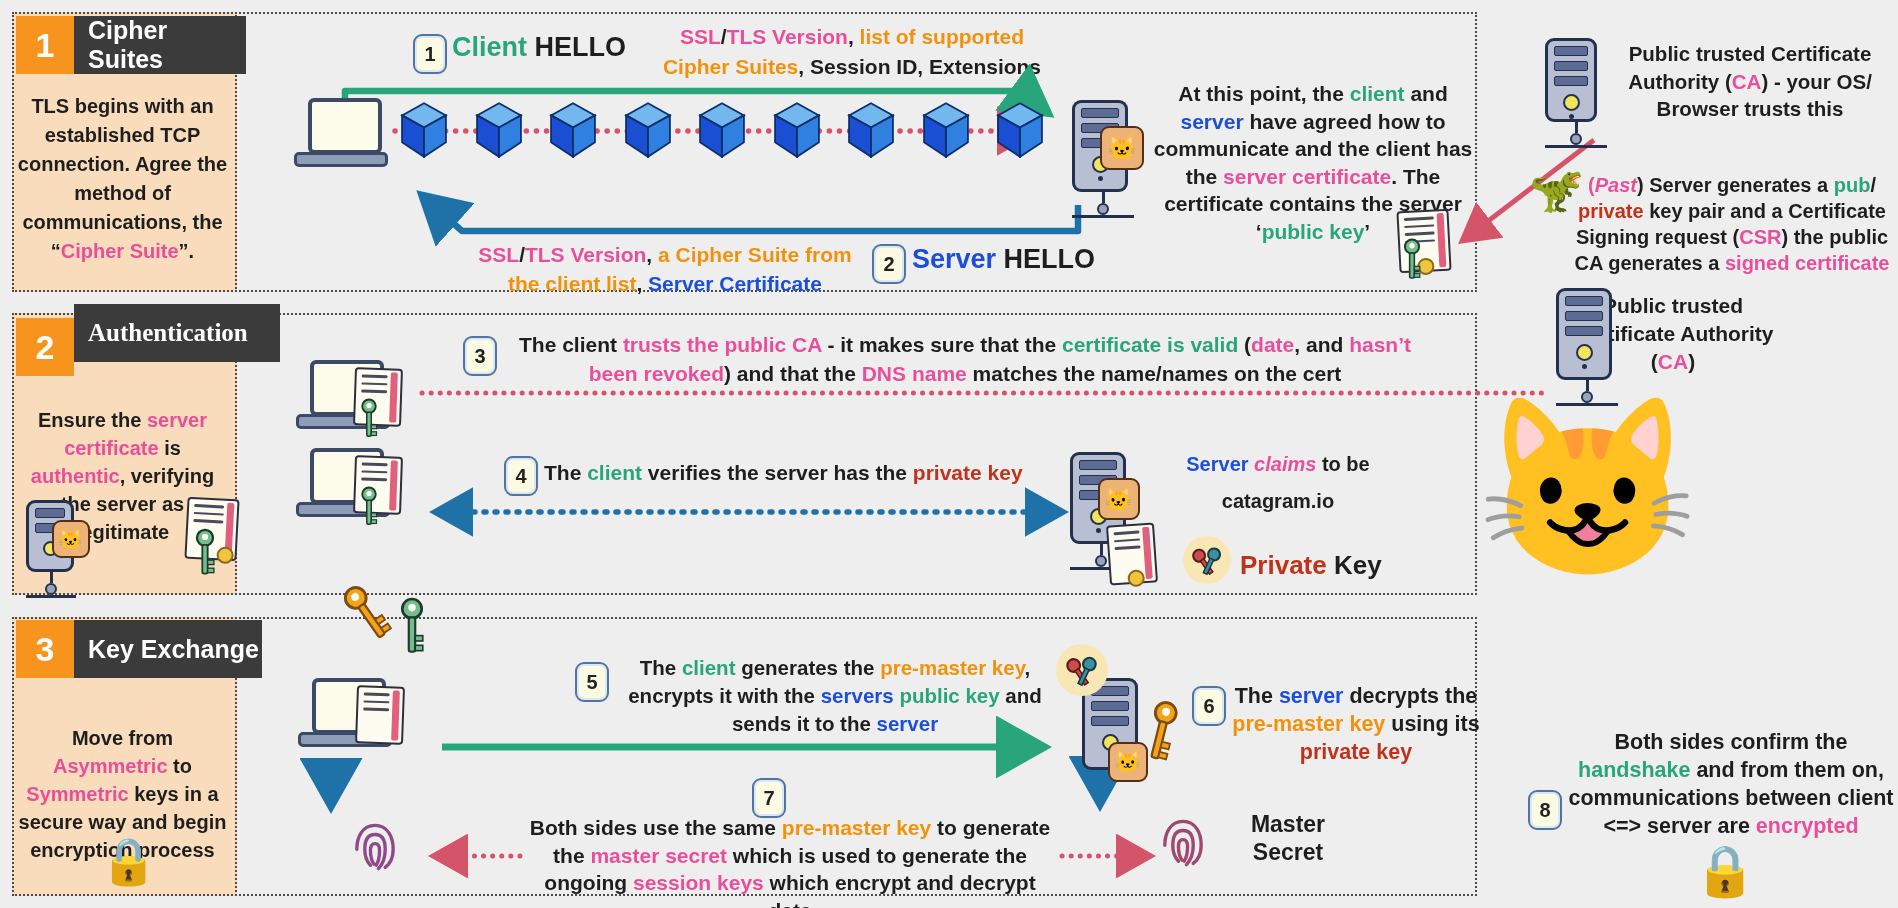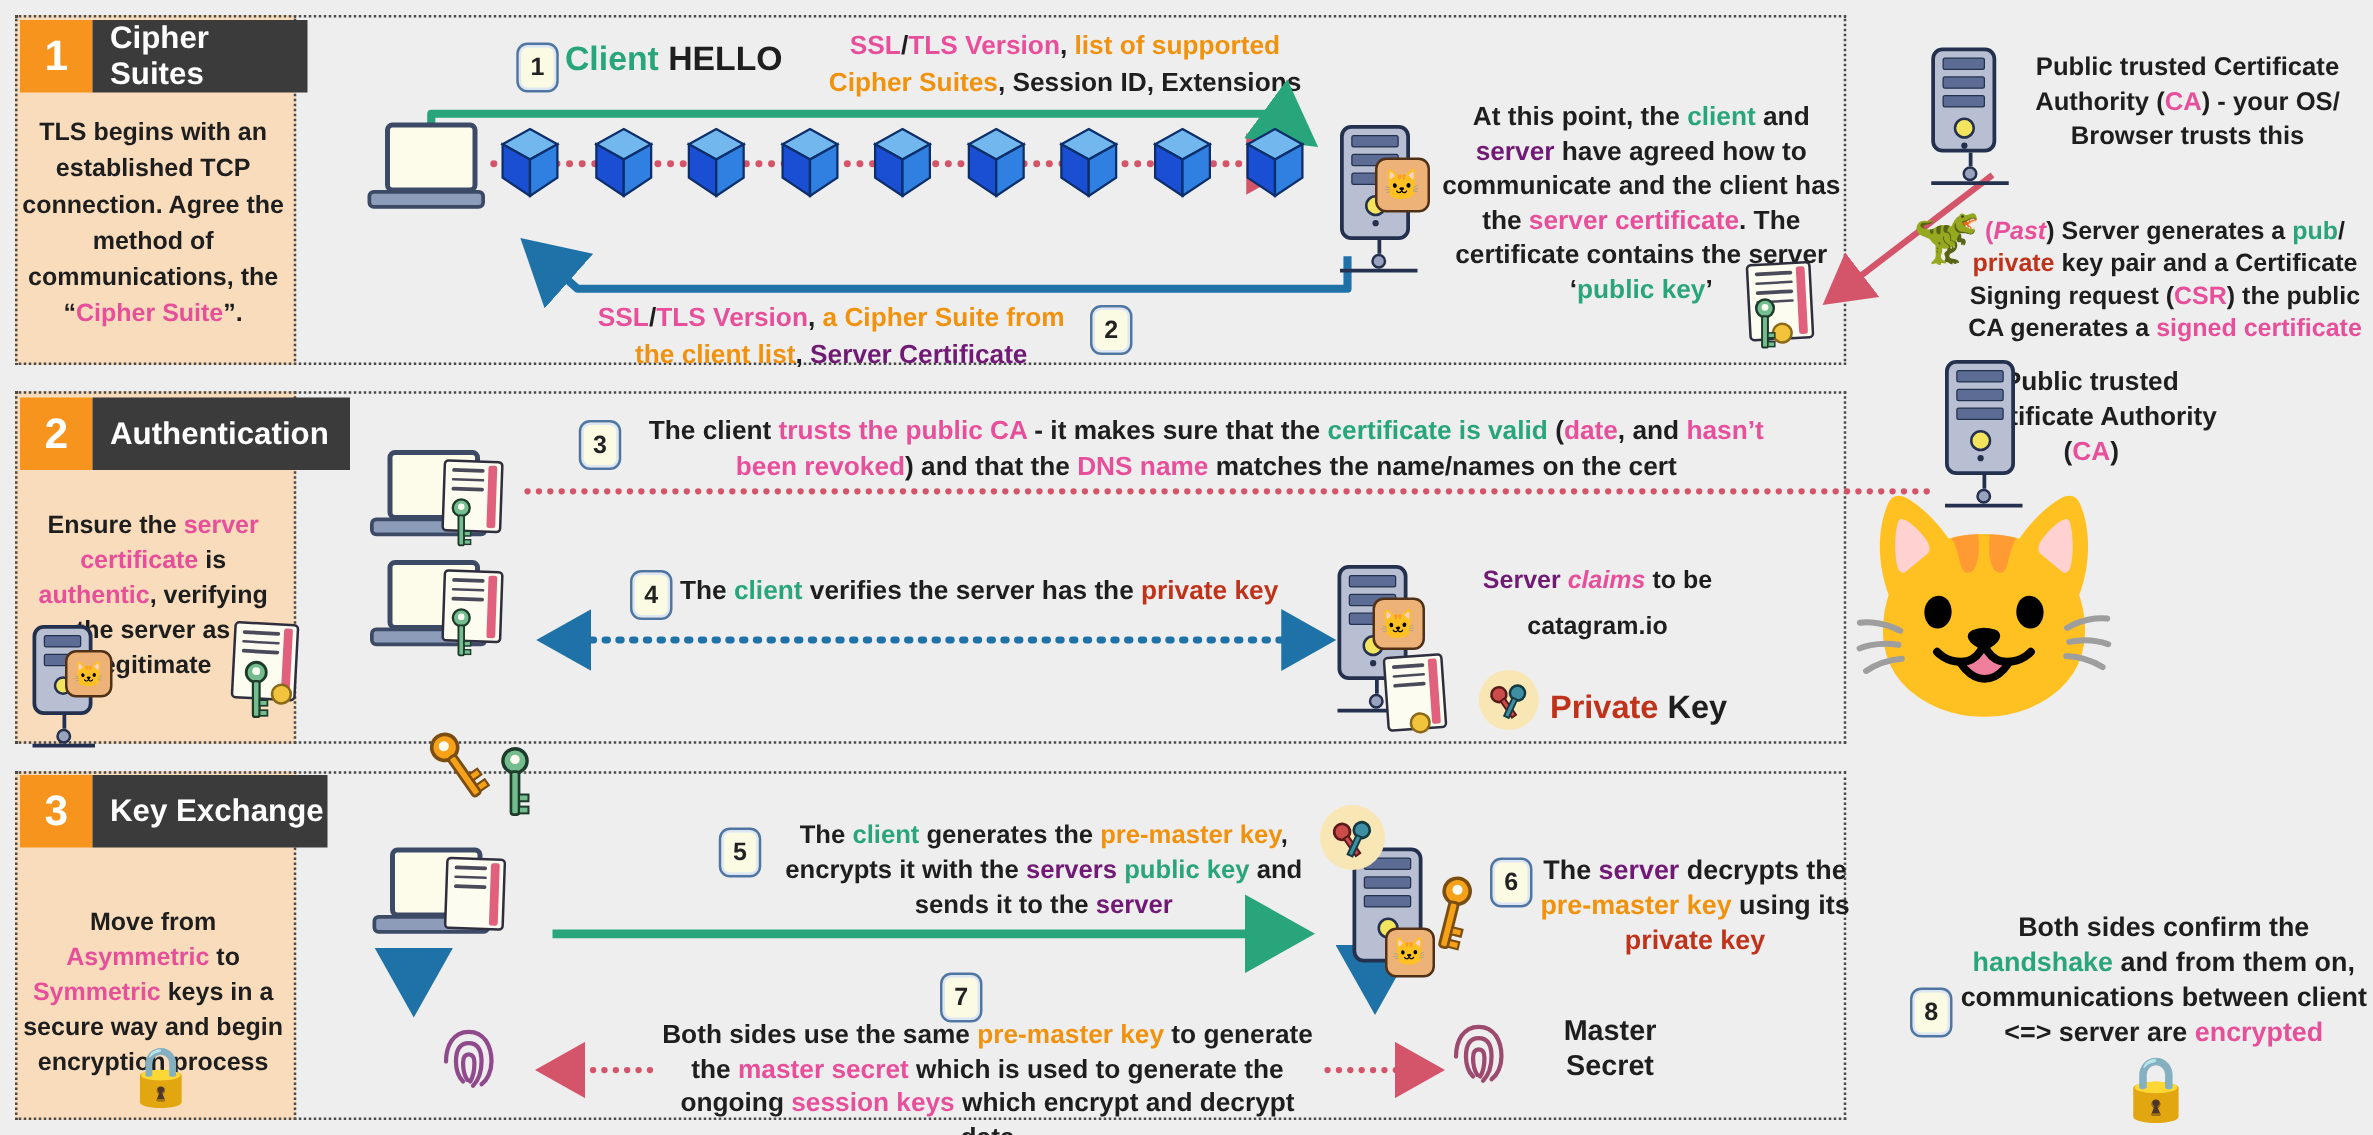--- a/index.html
+++ b/index.html
@@ -3,21 +3,21 @@
 <meta charset="utf-8">
 <style>
   html,body{margin:0;padding:0;background:#efeeee;}
   .canvas{position:relative;width:1898px;height:908px;background:#efeeee;overflow:hidden;
           font-family:"Liberation Sans",sans-serif;font-weight:700;color:#1e1e1e;}
   .sect{position:absolute;border:2px dotted #4a4a4a;}
   .panel{position:absolute;background:#f8dcbb;border:2px dotted #4a4a4a;}
   .num{position:absolute;background:#f7941d;color:#fff;font-size:34px;display:flex;align-items:center;justify-content:center;}
   .hbar{position:absolute;background:#3b3b3b;color:#fff;font-size:25px;display:flex;align-items:center;padding-left:14px;}
   .tb{position:absolute;text-align:center;line-height:1.32;}
-  .c-k{color:#1e1e1e}.c-green{color:#29a57b}.c-blue{color:#701a75}.c-pink{color:#e84f9b}
+  .c-k{color:#1e1e1e}.c-green{color:#29a57b}.c-blue{color:#1d4ed8}.c-pink{color:#e84f9b}
   .c-orange{color:#f0920e}.c-red{color:#c0331b}.it{font-style:italic}
   .stepbadge{position:absolute;width:30px;height:36px;background:#fbfae3;border:2px solid #4f76a3;border-radius:9px;
              box-shadow:inset 0 0 0 2px #dde6f2;display:flex;align-items:center;justify-content:center;
              font-size:20px;color:#222;z-index:5;}
   
   .laptop{position:absolute;z-index:4;}
   .lap-screen{width:66px;height:48px;background:#fdfcea;border:4px solid #3c4a66;border-radius:6px;}
   .lap-base{width:88px;height:9px;background:#8d9cb8;border:3px solid #3c4a66;border-radius:5px;margin:-2px 0 0 -14px;}
   
   .server{position:absolute;z-index:4;}
@@ -165,20 +165,21 @@
     <div class="srv-stem"></div>
       <div class="srv-node"></div>
       <div class="srv-wire"></div>
   </div>
   <div class="catb" style="left:1100px;top:126px;width:40px;height:40px;font-size:24px;">
       <span>🐱</span>
     </div>
 
   <div class="tb" style="left:470px;top:240px;width:390px;font-size:21px;line-height:29px;"><span class="c-pink">SSL</span><span class="c-k">/</span><span class="c-pink">TLS Version</span><span class="c-k">, </span><span class="c-orange">a Cipher Suite from the client list</span><span class="c-k">, </span><span class="c-blue">Server Certificate</span></div>
   <div class="stepbadge" style="left:872px;top:244px;">2</div>
+  <div class="tb" style="left:912px;top:242px;width:230px;font-size:27px;text-align:left;"><span class="c-blue">Server </span><span class="c-k">HELLO</span></div>
 
   <div class="tb" style="left:1150px;top:80px;width:326px;font-size:21px;line-height:27.5px;"><span class="c-k">At this point, the </span><span class="c-green">client</span><span class="c-k"> and </span><span class="c-blue">server</span><span class="c-k"> have agreed how to communicate and the client has the </span><span class="c-pink">server certificate</span><span class="c-k">. The certificate contains the server ‘</span><span class="c-green">public key</span><span class="c-k">’</span></div>
   <div class="cert" style="left:1398px;top:210px;transform:rotate(-3deg);">
     <div class="ribbon"></div>
       <div class="ln"></div>
       <div class="ln"></div>
       <div class="ln"></div>
       <div class="ln"></div>
       <div class="seal"></div>
   </div>
@@ -200,21 +201,21 @@
       </div>
     <div class="srv-stem"></div>
       <div class="srv-node"></div>
       <div class="srv-wire"></div>
   </div>
   <div class="tb" style="left:1605px;top:40px;width:290px;font-size:20.5px;line-height:27.5px;text-align:center;"><span class="c-k">Public trusted Certificate Authority (</span><span class="c-pink">CA</span><span class="c-k">) - your OS/ Browser trusts this</span></div>
   <div class="emoji" style="left:1530px;top:168px;font-size:44px;transform:scaleX(-1);"><span>🦖</span></div>
   <div class="tb" style="left:1568px;top:172px;width:328px;font-size:20px;line-height:26px;"><span class="c-pink">(</span><span class="c-pink it">Past</span><span class="c-k">) Server generates a </span><span class="c-green">pub</span><span class="c-k">/​</span><span class="c-red">private</span><span class="c-k"> key pair and a Certificate Signing request (</span><span class="c-pink">CSR</span><span class="c-k">) the public CA generates a </span><span class="c-pink">signed certificate</span></div>
 
   <div class="num" style="left:16px;top:318px;width:58px;height:58px;">2</div>
-  <div class="hbar" style="left:74px;top:318px;width:192px;height:58px;">Authentication</div>
+  <div class="hbar" style="left:74px;top:304px;width:192px;height:58px;font-family:Liberation Serif, serif;">Authentication</div>
   <div class="tb" style="left:16px;top:406px;width:213px;font-size:20px;line-height:28px;"><span class="c-k">Ensure the </span><span class="c-pink">server certificate</span><span class="c-k"> is </span><span class="c-pink">authentic</span><span class="c-k">, verifying the server as legitimate</span></div>
   <div class="server" style="left:26px;top:500px;">
     <div class="srv-body" style="width:42px;height:66px;">
         <div class="srv-slot"></div>
         <div class="srv-slot"></div>
         <div class="srv-dot" style="width:11px;height:11px;"></div>
       </div>
     <div class="srv-stem"></div>
       <div class="srv-node"></div>
       <div class="srv-wire" style="width:50px;"></div>

